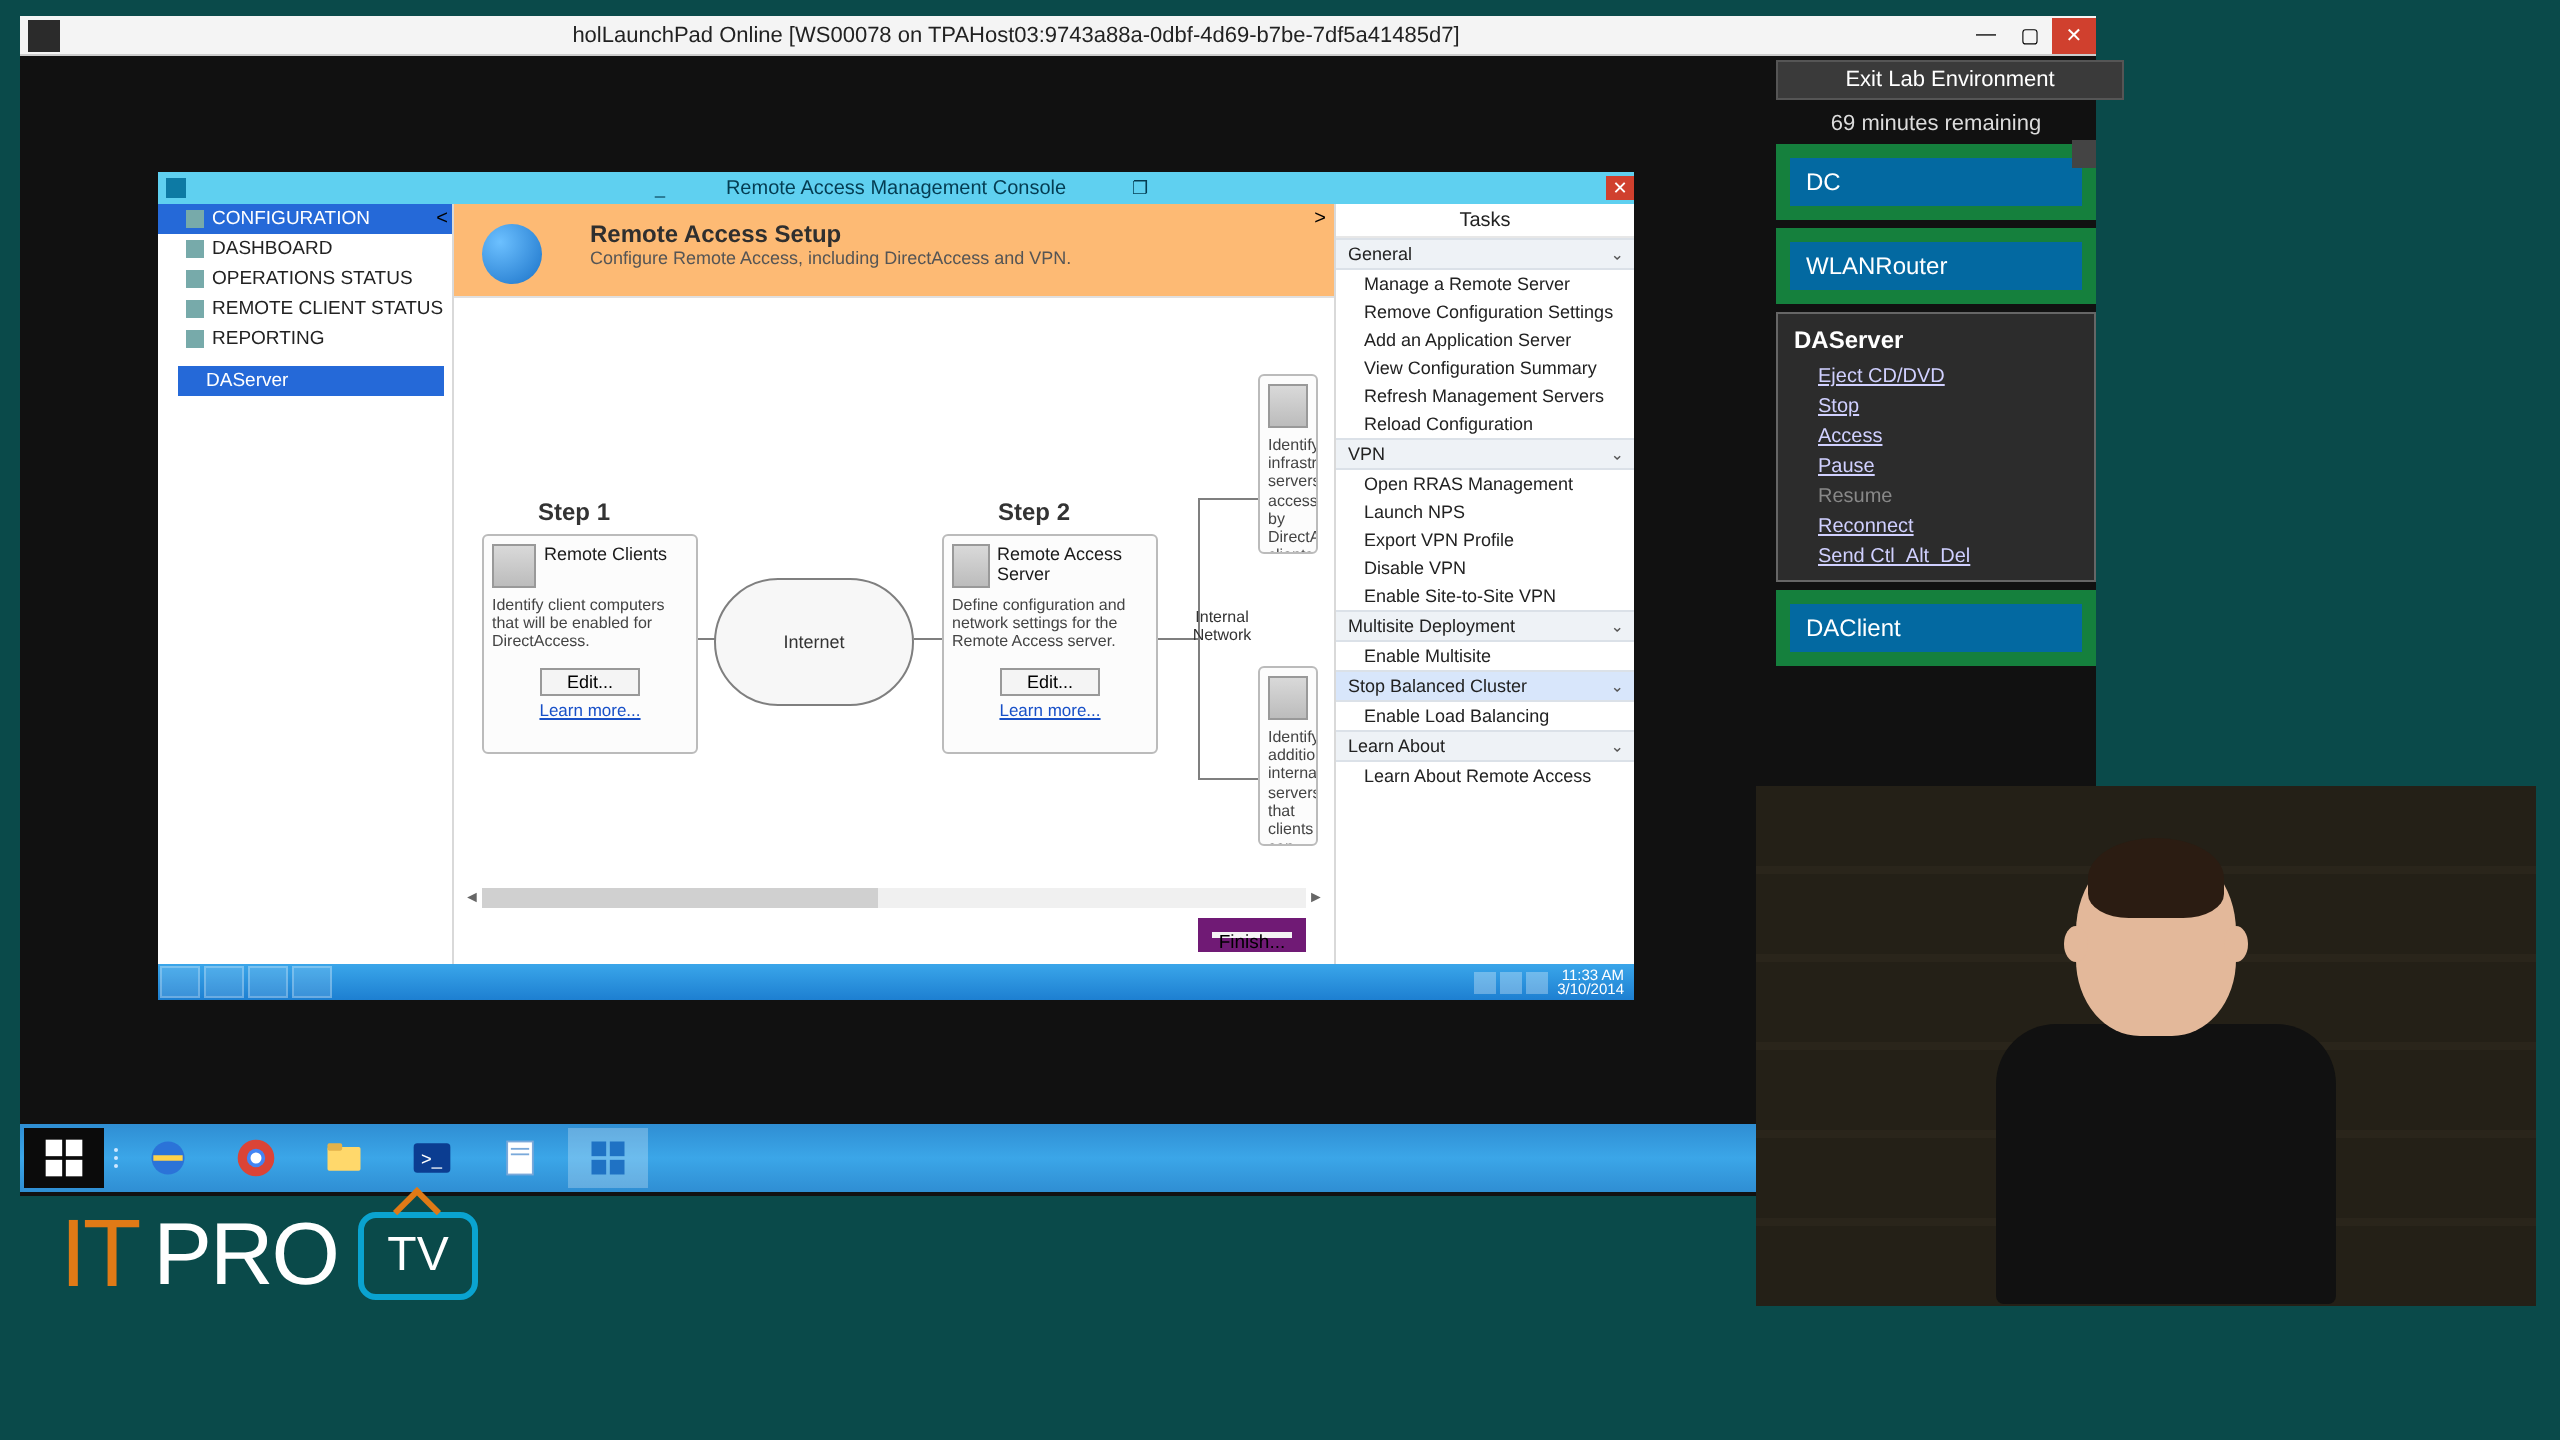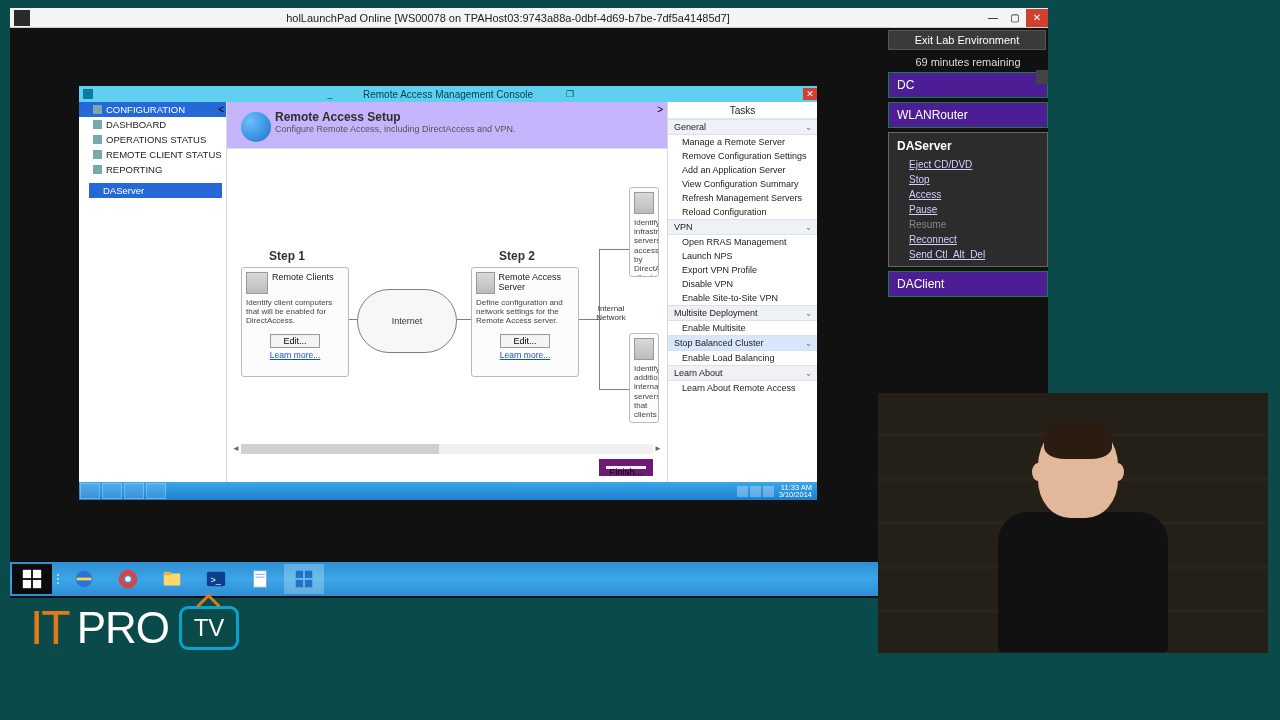--- a/index.html
+++ b/index.html
@@ -13,48 +13,48 @@
   .tb-title  { flex:1; text-align:center; font-size:11px; color:#222; }
   .tb-btns   { display:flex; }
   .tb-btn    { width:22px; height:18px; display:flex; align-items:center; justify-content:center; font-size:10px; }
   .tb-min    {}
   .tb-max    {}
   .tb-close  { background:#d0402e; color:#fff; }
 
   
   .rpanel { position:absolute; right:232px; top:30px; width:160px; }
   .rpanel .bar { background:#3a3a3a; color:#fff; font-size:11px; padding:5px 8px; margin-bottom:2px; border:1px solid #555; }
-  .rpanel .bar.exit { padding:3px 6px; text-align:center; margin-left:0; width:158px; }
+  .rpanel .bar.exit { padding:3px 6px; text-align:center; margin-left:0; width:174px; }
   .rpanel .time { color:#dcdcdc; font-size:11px; padding:4px 8px; text-align:center; }
   .vmbox { background:#2c2c2c; border:1px solid #666; padding:4px 6px; margin-bottom:4px; }
   .vmbox .vmhead { color:#fff; font-size:12px; font-weight:600; padding:2px 0 4px 2px; }
   .vmbox .vmact  { color:#d0d0ff; font-size:10px; padding:2px 4px 2px 14px; text-decoration:underline; cursor:pointer; }
   .vmbox .vmact.dis { color:#888; text-decoration:none; }
-  .vmsimple { background:#4c1d95; border:1px solid #15803d; color:#fff; font-size:12px; padding:5px 8px; margin-bottom:4px; }
+  .vmsimple { background:#0369a1; border:7px solid #15803d; color:#fff; font-size:12px; padding:5px 8px; margin-bottom:4px; }
 
   
   .vm { position:absolute; left:79px; top:86px; width:738px; height:414px; background:#000; }
   
   .mmc-title { height:16px; background:#5fd0f0; display:flex; align-items:center; font-size:10px; color:#043c52; position:relative; }
   .mmc-title .ico { width:10px; height:10px; background:#0d7aa4; margin:0 4px; }
   .mmc-title .txt { position:absolute; left:0; right:0; text-align:center; }
   .mmc-title .mbtn { width:14px; height:12px; display:flex; align-items:center; justify-content:center; font-size:9px; margin-left:auto; }
   .mmc-title .mclose { background:#d0402e; color:#fff; }
   .mmc-body { display:flex; height:calc(100% - 16px - 18px); background:#fff; }
   
   .nav { width:148px; background:#fff; border-right:1px solid #d9d9d9; font-size:9.5px; color:#222; position:relative; }
   .nav .navrow { padding:2px 4px 2px 14px; display:flex; align-items:center; gap:4px; cursor:pointer; }
   .nav .navrow.sel { background:#2569d8; color:#fff; }
   .nav .navrow .nic { width:9px; height:9px; background:#7aa; }
   .nav .server { margin:6px 4px 0 10px; background:#2569d8; color:#fff; font-size:9.5px; padding:2px 6px 2px 14px; }
   .nav .chevL { position:absolute; right:2px; top:2px; font-size:10px; color:#000; cursor:pointer; }
 
   
   .center { flex:1; display:flex; flex-direction:column; position:relative; }
-  .hero   { background:#c4b5fd; padding:8px 14px 6px 14px; border-bottom:1px solid #e0e0e0; display:flex; gap:4px; align-items:flex-start; position:relative;}
+  .hero   { background:#fdba74; padding:8px 14px 6px 14px; border-bottom:1px solid #e0e0e0; display:flex; gap:24px; align-items:flex-start; position:relative;}
   .hico   { width:30px; height:30px; border-radius:50%; background:radial-gradient(circle at 30% 30%,#6cc0ff,#1a72c8); margin-top:2px;}
   .htitle { font-size:12px; font-weight:600; color:#2f2f2f; }
   .hsub   { font-size:9px; color:#555; }
   .chevR  { position:absolute; right:4px; top:2px; font-size:10px; color:#000; cursor:pointer; }
 
   .steps  { flex:1; position:relative; background:#fff; overflow:hidden; }
   .step-lbl { position:absolute; font-size:12px; font-weight:600; color:#333; }
   .sbox   { position:absolute; width:108px; height:110px; border:1px solid #bbb; border-radius:3px; background:#fcfcfc; padding:4px; font-size:8.5px; color:#333; }
   .sbox .sh { display:flex; gap:4px; align-items:flex-start; }
   .sbox .sic { width:22px; height:22px; background:linear-gradient(#d9d9d9,#bcbcbc); border:1px solid #999; }

